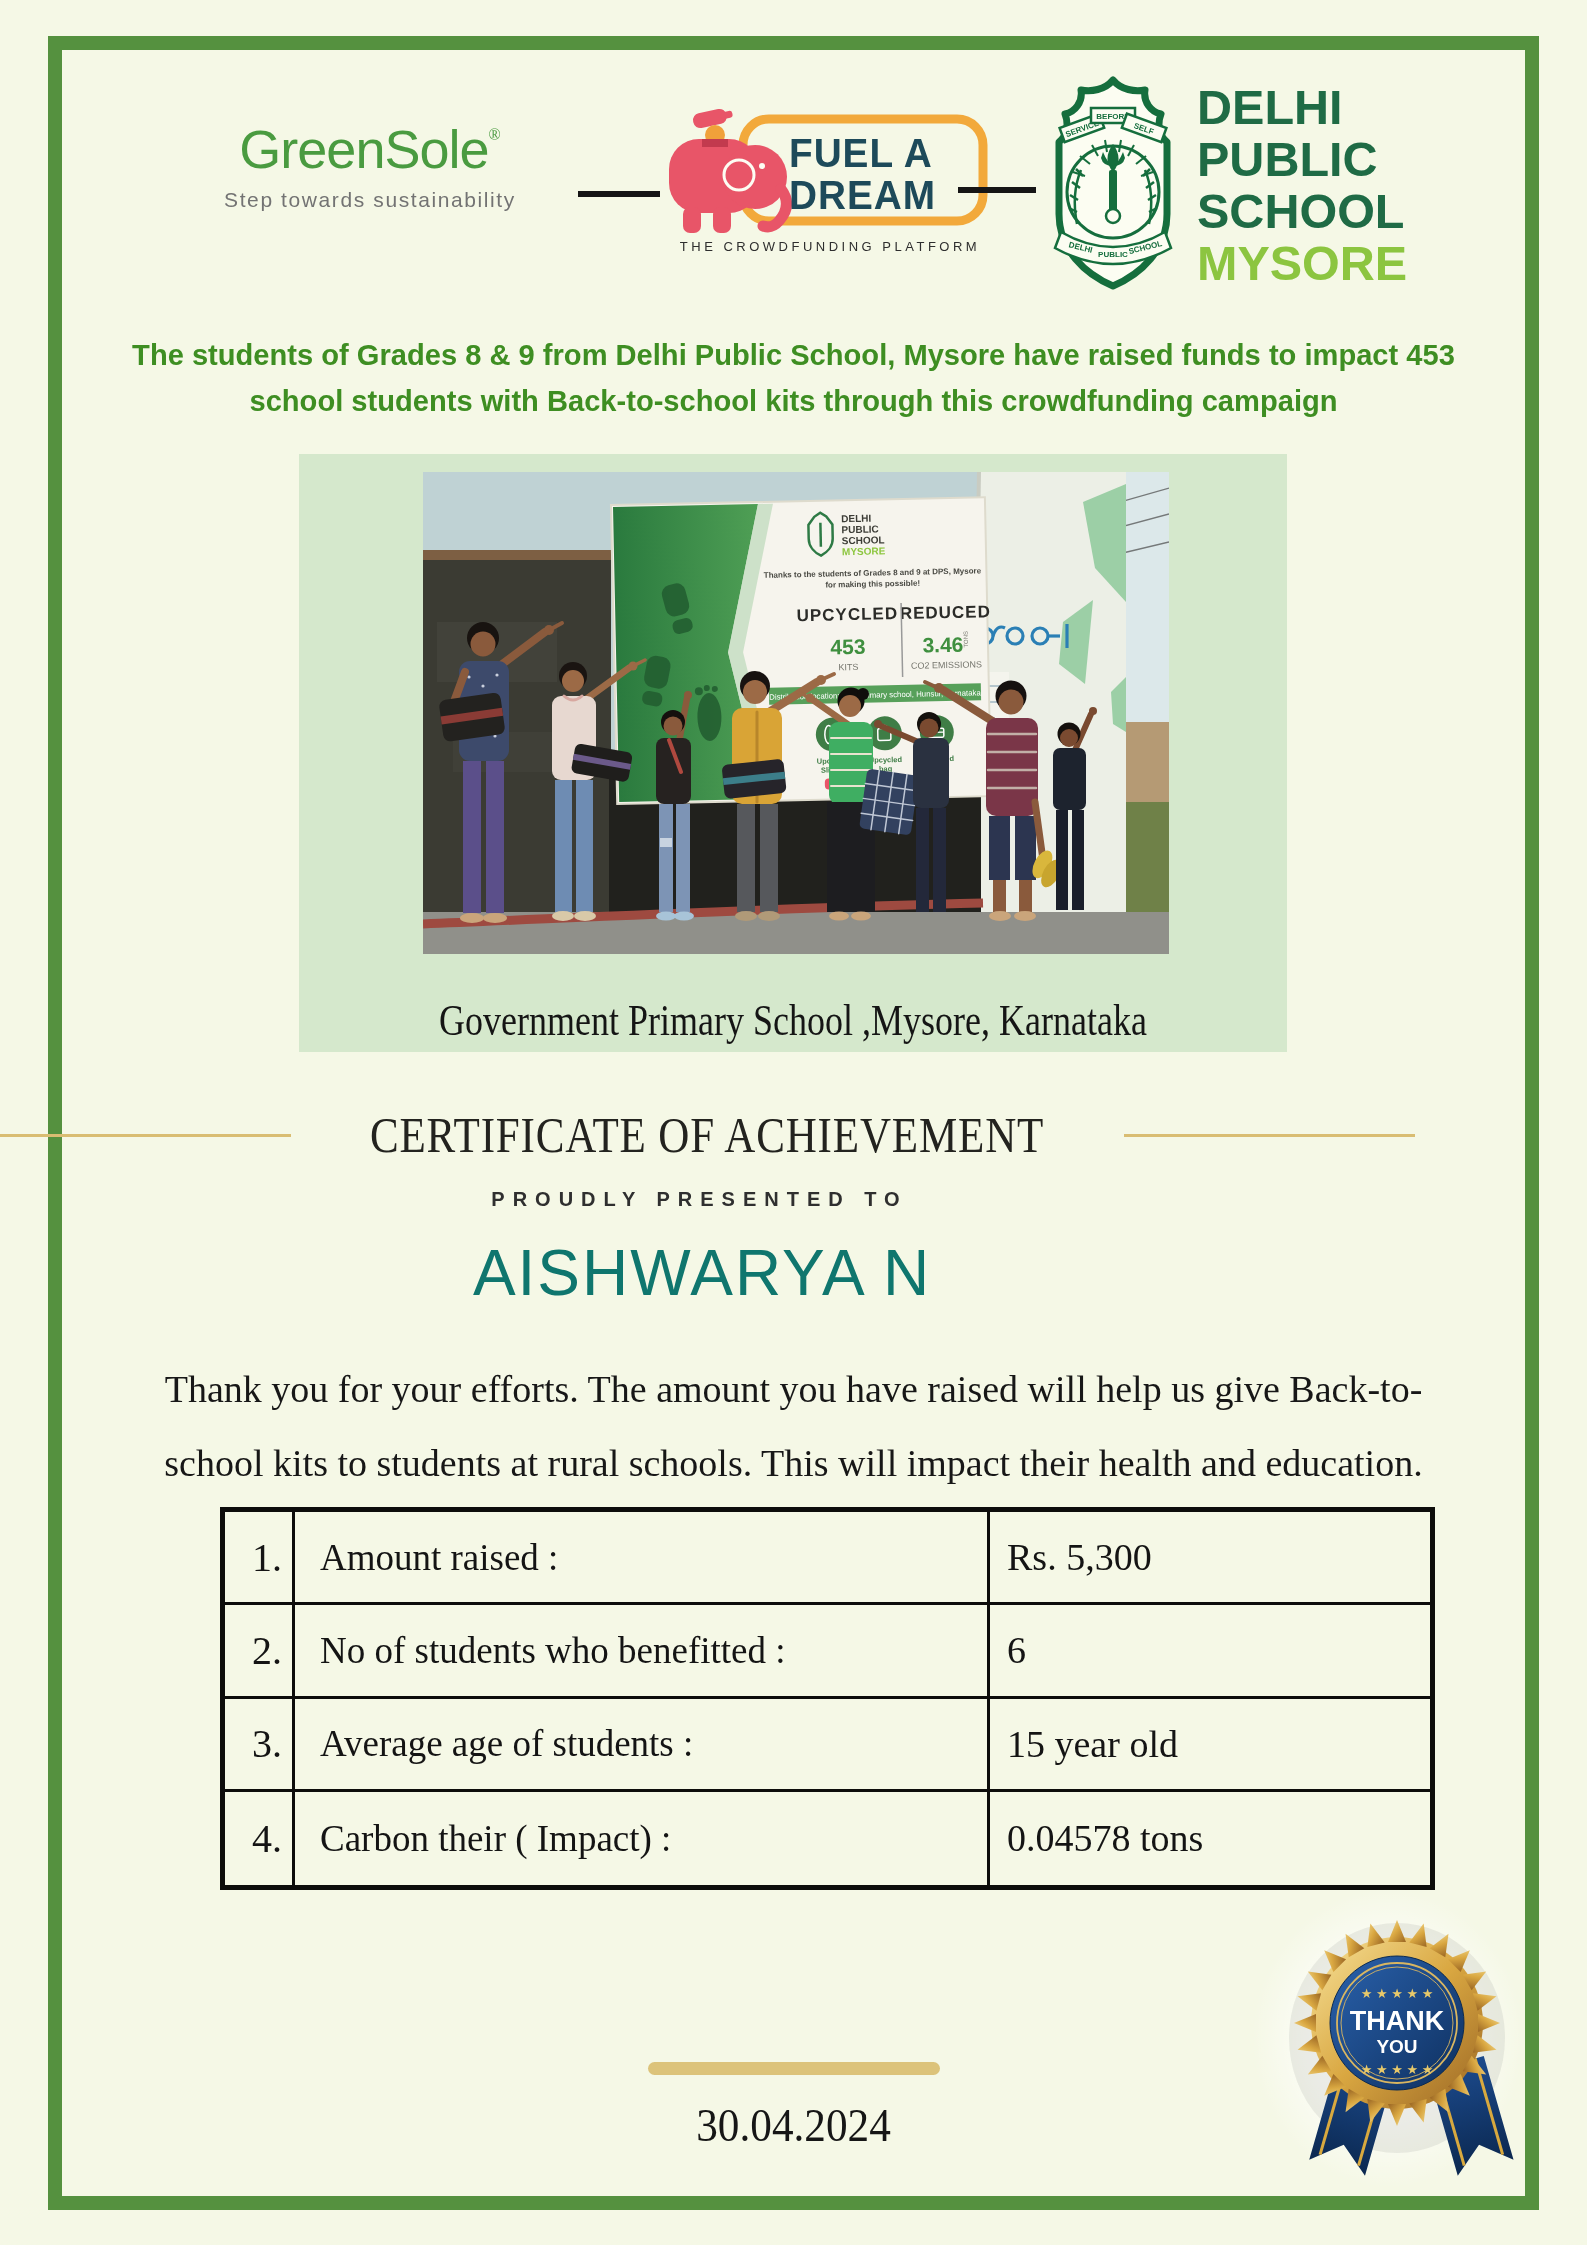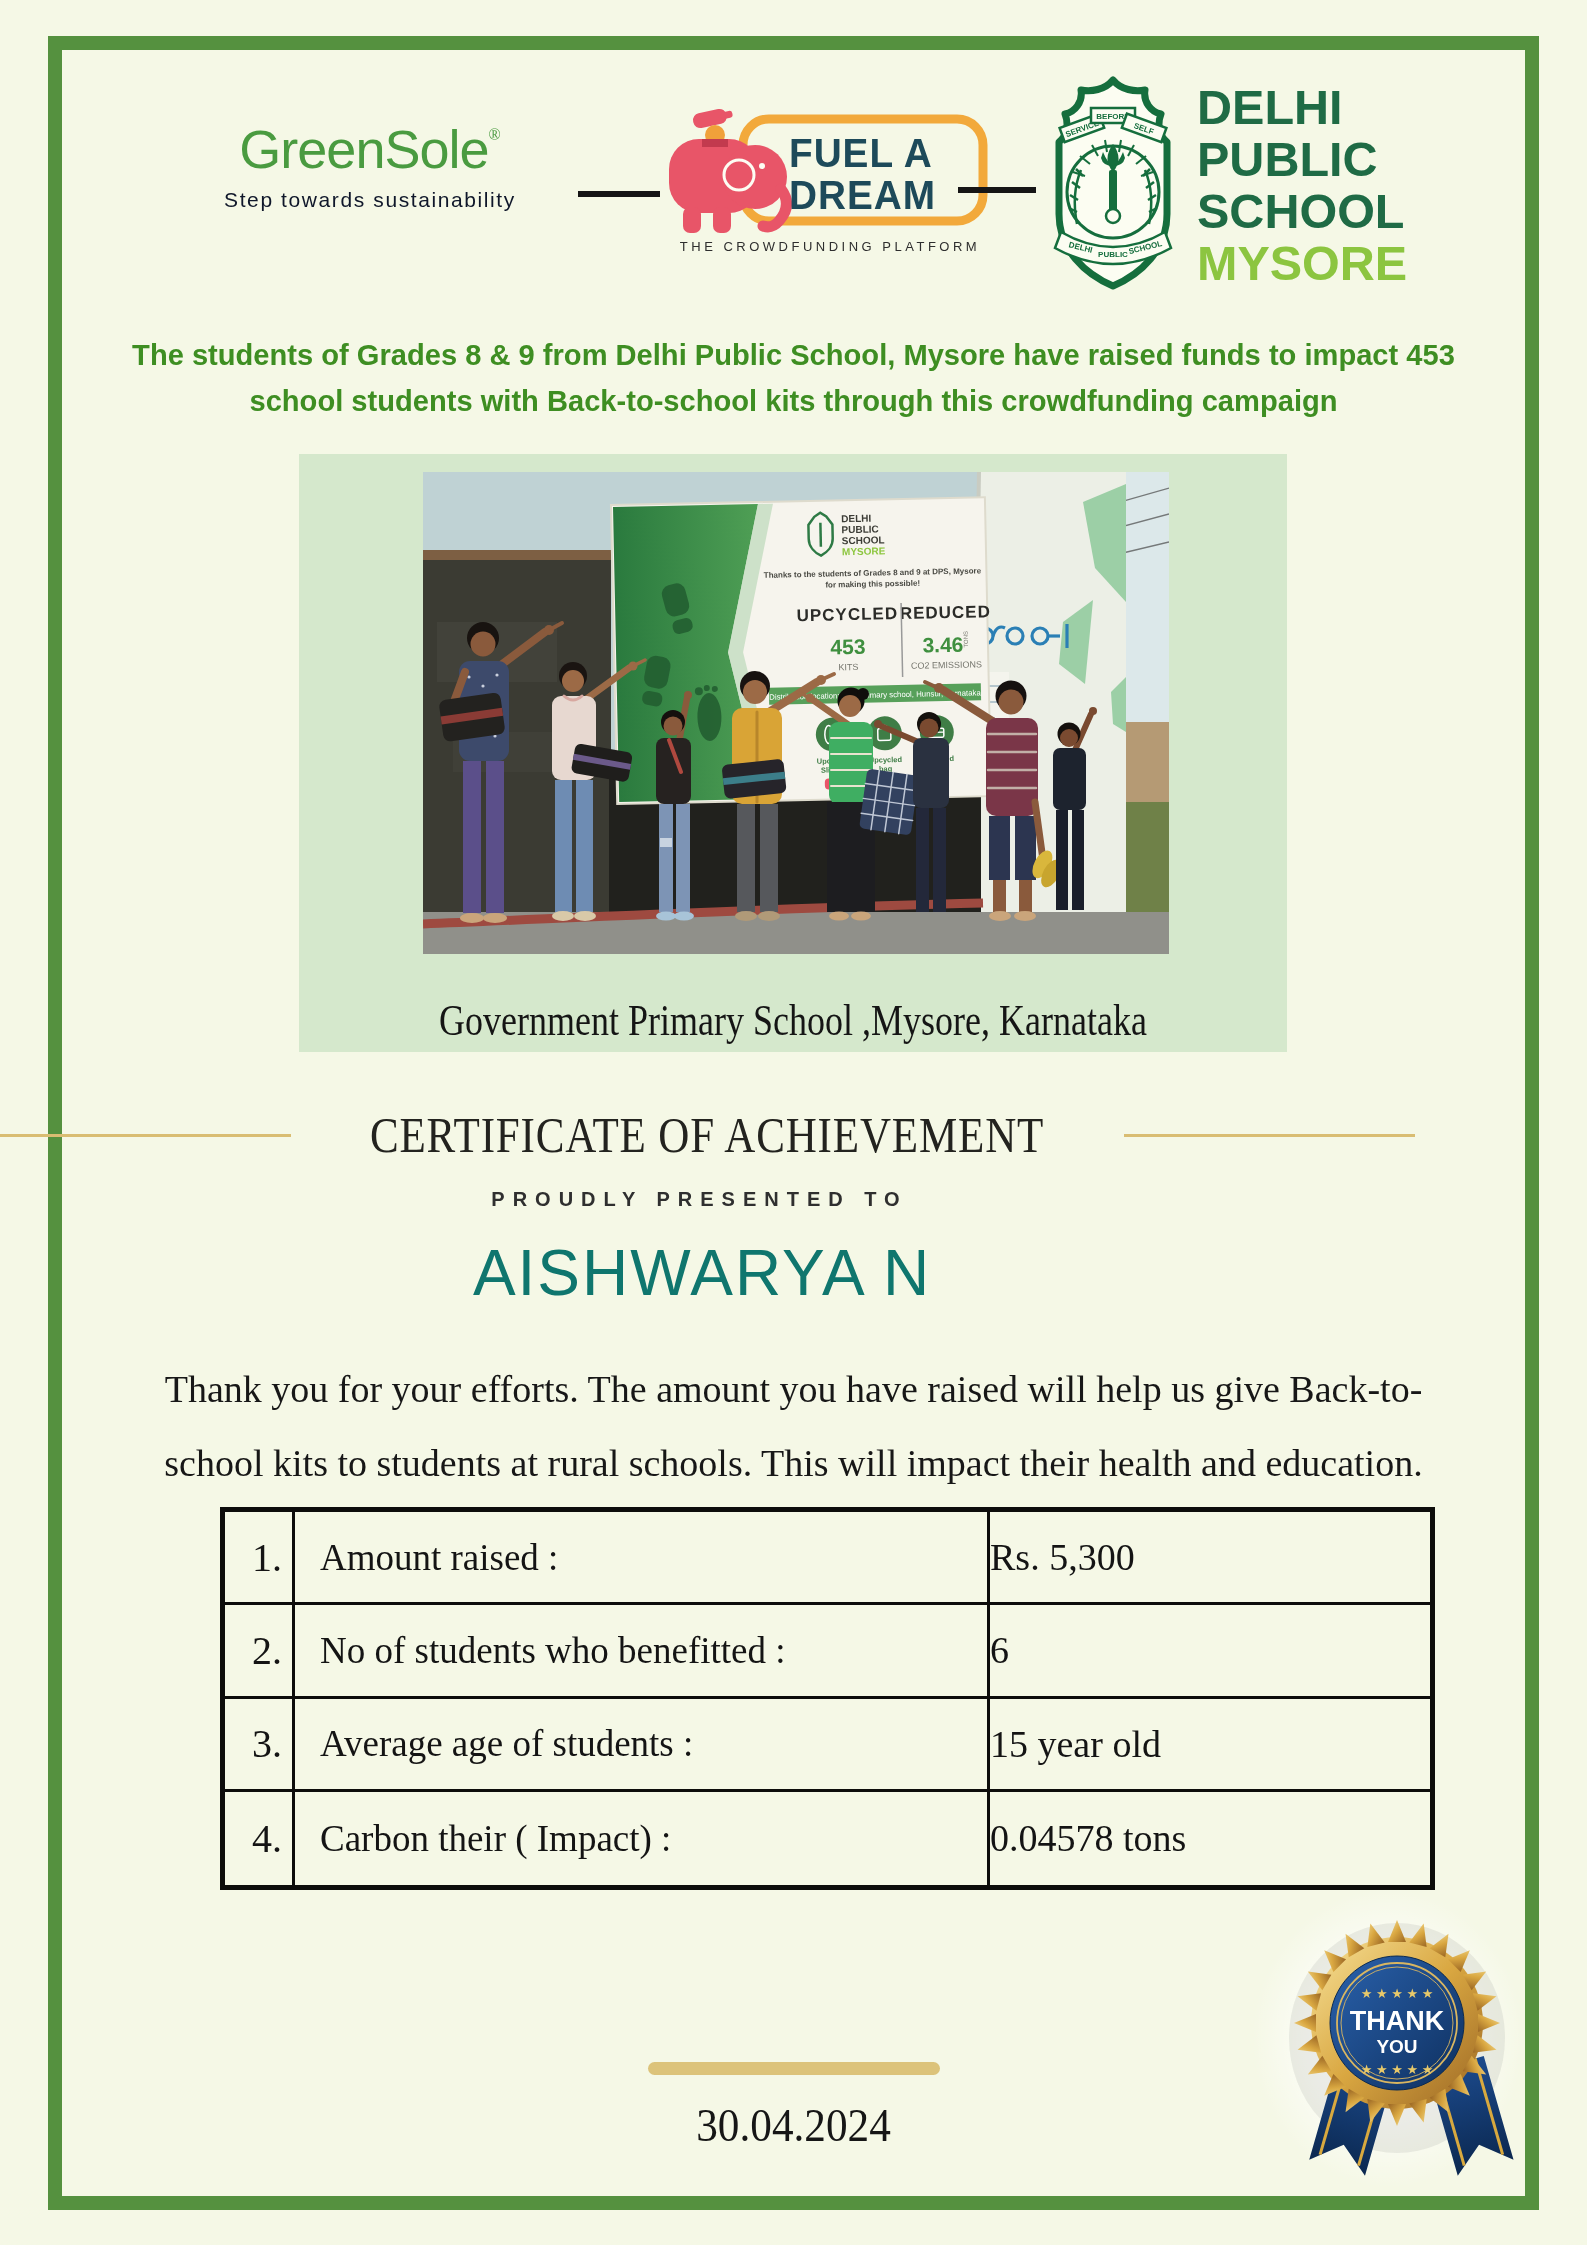--- a/index.html
+++ b/index.html
@@ -7,21 +7,21 @@
          font-family:"Liberation Serif", serif; }
   .page { position:absolute; inset:0; overflow:hidden; }
   .frame { position:absolute; left:48px; top:36px; width:1491px; height:2174px;
            border:14px solid #55913f; }
 
   
   .gs-logo { position:absolute; left:200px; top:118px; width:340px; text-align:center; }
   .gs-name { font-family:"Liberation Sans", sans-serif; font-size:54px; color:#4a9b40;
              letter-spacing:-1px; font-weight:400; }
   .gs-reg  { font-size:16px; vertical-align:28px; color:#4a9b40; }
-  .gs-tag  { font-family:"Liberation Sans", sans-serif; font-size:21px; color:#0f172a;
+  .gs-tag  { font-family:"Liberation Sans", sans-serif; font-size:21px; color:#737373;
              letter-spacing:1.6px; margin-top:8px; }
   .logo-dash { position:absolute; height:6px; background:#151515; }
   .fad-svg { position:absolute; left:655px; top:103px; }
   .dps-svg { position:absolute; left:1035px; top:72px; }
 
   
   .intro { position:absolute; left:0; top:332px; width:1587px; text-align:center;
            font-family:"Liberation Sans", sans-serif; font-weight:bold; font-size:30px;
            color:#3e8e22; line-height:46px; transform:scaleX(0.97); }
 
@@ -49,21 +49,21 @@
 
   
   .impact-table { position:absolute; left:220px; top:1507px; width:1215px; height:383px;
                   border:5px solid #0d0d0b; display:grid;
                   grid-template-columns:70px 695px 1fr;
                   grid-template-rows:1fr 1fr 1fr 1fr; }
   .impact-table .cell { border-right:3px solid #0d0d0b; border-bottom:3px solid #0d0d0b;
                         display:flex; align-items:center; font-size:37px; color:#141414; }
   .impact-table .cell.num  { justify-content:flex-end; padding-right:10px; font-size:40px; }
   .impact-table .cell.lab  { padding-left:25px; }
-  .impact-table .cell.val  { border-right:none; font-size:38px; }
+  .impact-table .cell.val  { padding-left:17px; border-right:none; font-size:38px; }
   .impact-table .row4 { border-bottom:none; }
 
   
   .gold-bar { position:absolute; left:648px; top:2062px; width:292px; height:13px;
               border-radius:7px; background:#dcc37a; }
   .date { position:absolute; left:0; top:2098px; width:1587px; text-align:center;
           font-size:47px; color:#161616; transform:scaleX(0.92); }
 
   .badge-glow { position:absolute; left:1252px; top:1888px; width:272px; height:300px;
                 background:radial-gradient(closest-side, #ffffff 35%, rgba(255,255,255,0));

